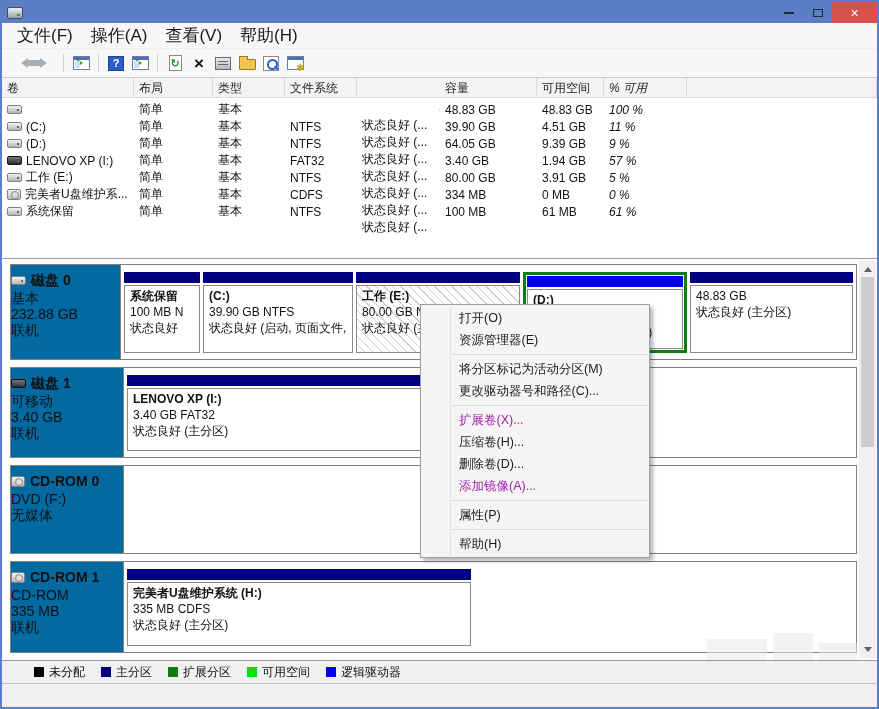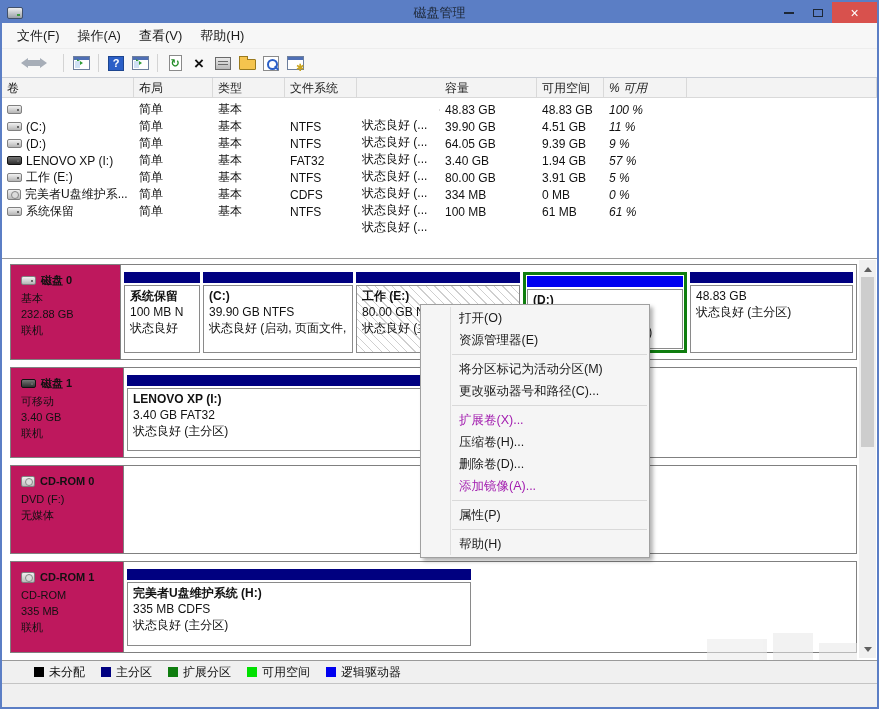--- a/index.html
+++ b/index.html
@@ -15,21 +15,21 @@
   .app-icon:after{content:"";position:absolute;right:2px;bottom:2px;width:3px;height:2px;background:#3f9a3f;}
   .title-text{position:absolute;left:0;right:0;text-align:center;font-size:13px;color:#1d2736;}
   .cap-btns{margin-left:auto;display:flex;height:100%;align-items:stretch;z-index:2;}
   .cap-btn{width:29px;display:flex;align-items:center;justify-content:center;color:#1d2736;font-size:12px;}
   .btn-min span{display:block;width:10px;height:2px;background:#1d2736;}
   .btn-max span{display:block;width:10px;height:8px;border:1px solid #1d2736;}
   .btn-close{width:45px;background:#d8514d;color:#fff;font-size:14px;}
   
   .menubar{position:absolute;left:0;top:21px;right:0;height:26px;background:#f7f7f7;
     display:flex;align-items:center;padding-left:6px;border-bottom:1px solid #ededed;}
-  .menu-item{font-size:13px;color:#1a1a1a;padding:3px 9px;}
+  .menu-item{font-size:17px;color:#1a1a1a;padding:3px 9px;}
   
   .toolbar{position:absolute;left:0;top:47px;right:0;height:29px;background:#f7f7f7;
     display:flex;align-items:center;padding-left:8px;border-bottom:1px solid #c9cdd4;}
   .tb-sep{width:1px;height:18px;background:#d4d4d4;margin:0 5px;}
   .tbi{width:22px;height:20px;display:flex;align-items:center;justify-content:center;margin:0 1px;}
   .arrL{width:0;height:0;border:5px solid transparent;border-right:7px solid #a7aeb8;position:relative;}
   .arrL:after{content:"";position:absolute;left:7px;top:-3px;width:6px;height:6px;background:#a7aeb8;}
   .arrR{width:0;height:0;border:5px solid transparent;border-left:7px solid #a7aeb8;position:relative;}
   .arrR:after{content:"";position:absolute;right:7px;top:-3px;width:6px;height:6px;background:#a7aeb8;}
   .mini-win{width:17px;height:14px;background:#fff;border:1px solid #6d7f9d;position:relative;}
@@ -67,22 +67,22 @@
     border:1px solid #808080;border-radius:2px;position:relative;}
   .ico-drive:after{content:"";position:absolute;right:2px;top:3px;width:2px;height:2px;background:#666;}
   .ico-drive.dark{background:linear-gradient(#777,#2e2e2e);border-color:#111;}
   .ico-cd{flex:0 0 auto;width:14px;height:11px;background:linear-gradient(#f0f0f0,#bbb);
     border:1px solid #808080;border-radius:2px;position:relative;}
   .ico-cd:after{content:"";position:absolute;left:3px;top:1px;width:6px;height:6px;border:1px solid #888;
     border-radius:50%;background:#dcdcdc;}
   
   .graphpane{position:absolute;left:0;top:257px;right:0;height:401px;background:#fff;overflow:hidden;}
   .disk-row{display:flex;border:1px solid #808080;margin:0 0 7px 8px;width:847px;background:#fff;}
-  .disk-label{width:113px;background:#be185d;border-right:1px solid #808080;padding:7px 4px 4px 10px;
-    font-size:11px;color:#111;line-height:16px;}
+  .disk-label{width:113px;background:#0369a1;border-right:1px solid #808080;padding:7px 4px 4px 0;
+    font-size:14px;color:#111;line-height:16px;}
   .disk-title{display:flex;align-items:center;gap:5px;font-weight:bold;margin-bottom:2px;white-space:nowrap;}
   .disk-graphic{flex:1;position:relative;display:flex;gap:3px;padding:7px 3px 6px 3px;}
   .pblock{display:flex;flex-direction:column;}
   .pbar{height:11px;flex:0 0 auto;}
   .pbody{flex:1;margin-top:2px;border:1px solid #8a8a8a;background:#fff;padding:2px 5px;
     overflow:hidden;white-space:nowrap;font-size:12px;line-height:16px;color:#111;}
   .pbody .pl1{font-weight:bold;}
   .pbody.hatched{background:repeating-linear-gradient(45deg,#fff 0,#fff 5px,#cfcfcf 5px,#cfcfcf 6px);}
   .ext-wrap{border:3px solid #0f7d0f;padding:1px;display:flex;}
   .ext-wrap .pblock{flex:1;}
@@ -112,21 +112,20 @@
   .ctx-item.disabled{color:#a21caf;}
   .ctx-sep{height:1px;background:#d9d9d9;margin:3px 2px 3px 31px;}
 </style>
 </head>
 <body>
 
 <div id="window">
 
   <div class="titlebar">
     <span class="app-icon"></span>
-    <span class="title-text">磁盘管理</span>
     <div class="cap-btns">
       <div class="cap-btn btn-min">
           <span></span>
         </div>
       <div class="cap-btn btn-max">
           <span></span>
         </div>
       <div class="cap-btn btn-close">×</div>
     </div>
   </div>

